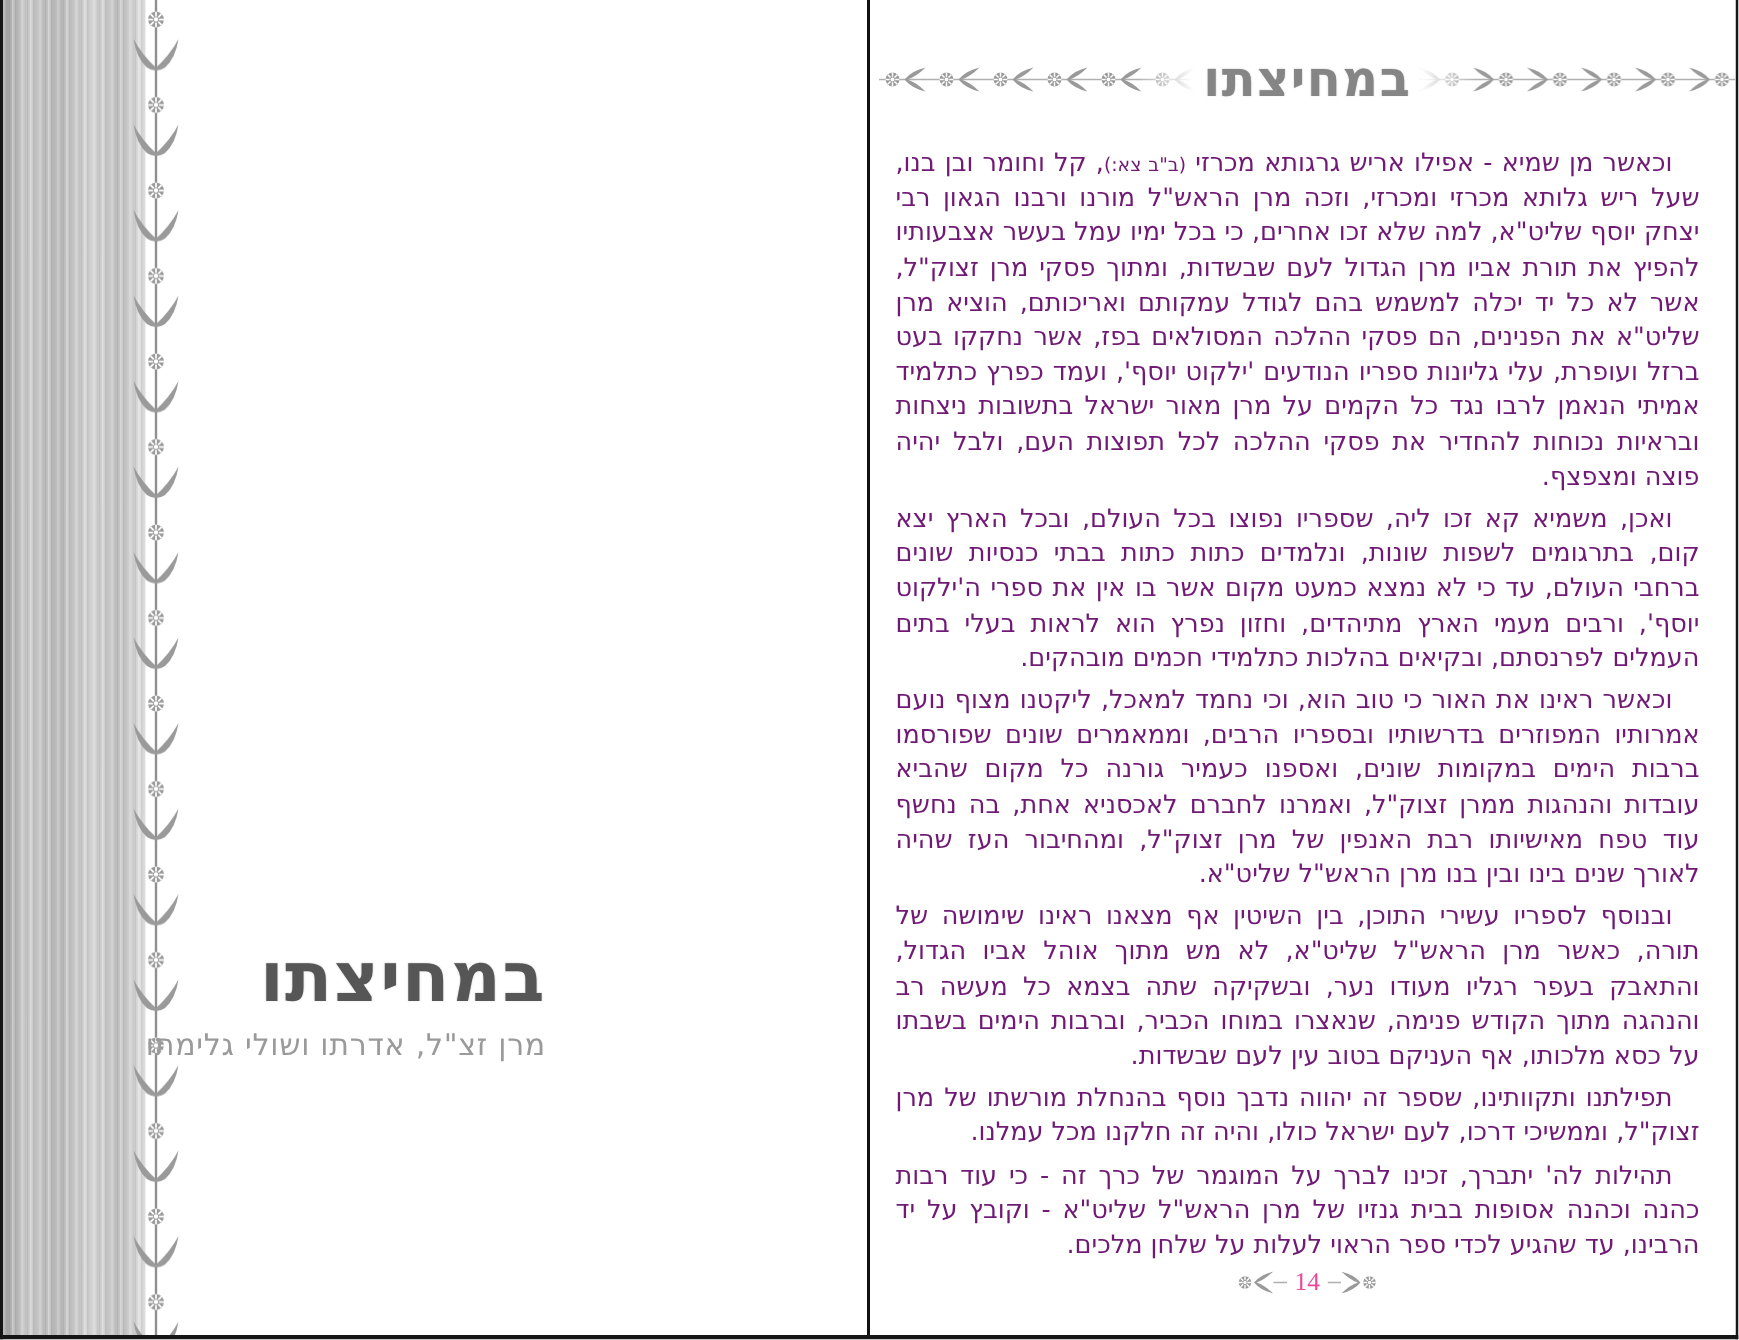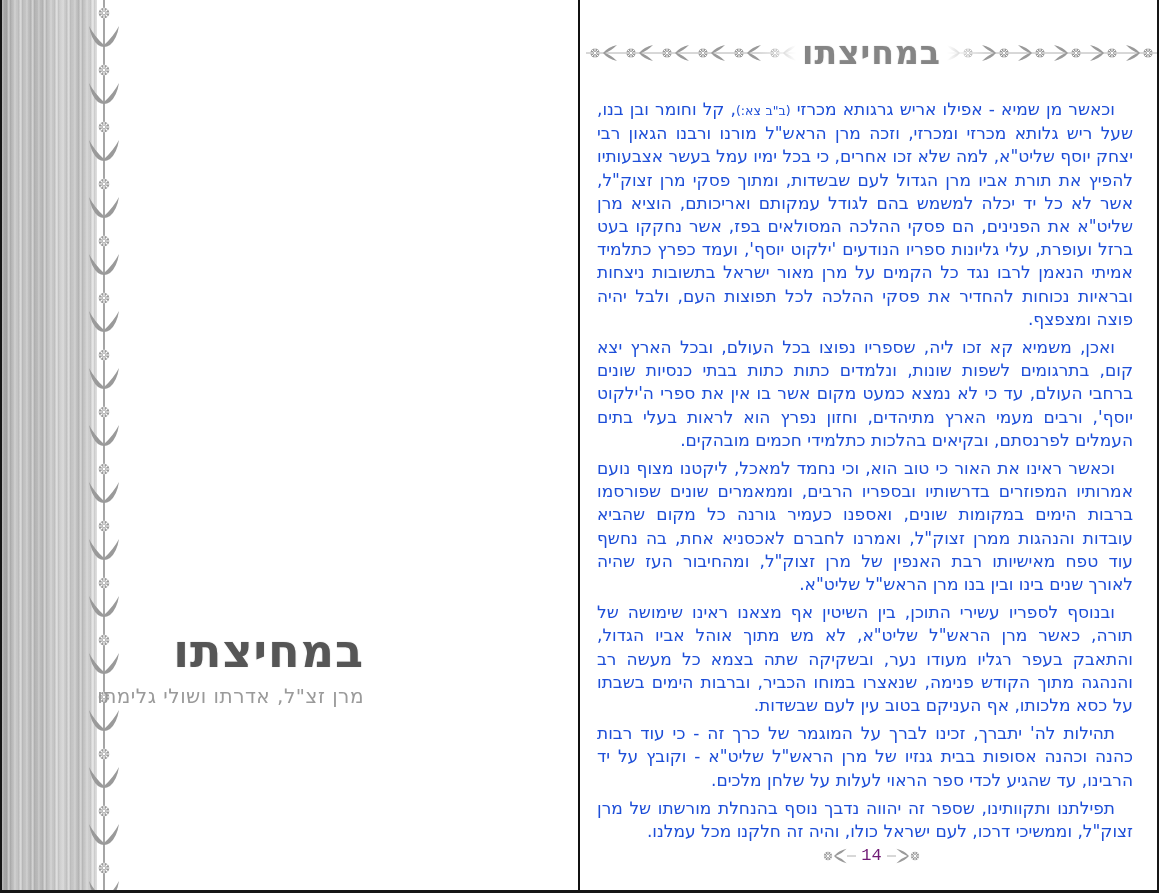--- a/index.html
+++ b/index.html
@@ -26,26 +26,26 @@
   
   .page-right{position:absolute;left:580px;top:0;width:579px;height:893px;background:#ffffff;}
   .header{position:absolute;top:36px;left:0;width:100%;display:flex;align-items:center;justify-content:center;gap:6px;}
   .htitle{font-size:33px;font-weight:bold;color:#858585;line-height:1;letter-spacing:1px;
           text-shadow:0 1px 0 rgba(255,255,255,.7),0 0 1px rgba(90,90,90,.55);}
   .strip{display:block;}
   .mirror{transform:scaleX(-1);}
   .body{
     position:absolute;top:98px;left:15px;right:28px;
     direction:rtl;text-align:justify;
-    font-size:17px;line-height:23.2px;color:#1d4ed8;
+    font-size:17px;line-height:23.2px;color:#701a75;
   }
   .body p{margin:0 0 5px 0;text-indent:18px;}
   .cite{font-size:12.5px;}
   .pnrow{position:absolute;bottom:28px;left:0;width:100%;display:flex;align-items:center;justify-content:center;gap:5px;}
-  .pnum{font-family:Liberation Mono, monospace;font-size:17px;color:#701a75;}
+  .pnum{font-family:Liberation Serif, serif;font-size:17px;color:#ec4899;}
 </style>
 </head>
 <body>
 
 <svg width="0" height="0" style="position:absolute" aria-hidden="true">
   <defs>
     <g id="ros">
       <circle r="4.6" fill="#9a9a9a"></circle>
       <path d="M0,-4.6 L0,-1.8 M3.2,-3.2 L1.3,-1.3 M4.6,0 L1.8,0 M3.2,3.2 L1.3,1.3 M0,4.6 L0,1.8 M-3.2,3.2 L-1.3,1.3 M-4.6,0 L-1.8,0 M-3.2,-3.2 L-1.3,-1.3" stroke="#ffffff" stroke-width="1" fill="none"></path>
       <circle r="1.3" fill="#ffffff"></circle>
@@ -96,22 +96,22 @@
         <rect width="210" height="18" fill="url(#hpat)"></rect>
         <rect x="172" width="38" height="18" fill="url(#fadeL)"></rect>
       </svg>
     </div>
 
     <div class="body" dir="rtl">
       <p><span>וכאשר מן שמיא - אפילו אריש גרגותא מכרזי </span><span class="cite">(ב"ב צא:)</span><span>, קל וחומר ובן בנו, שעל ריש גלותא מכרזי ומכרזי, וזכה מרן הראש"ל מורנו ורבנו הגאון רבי יצחק יוסף שליט"א, למה שלא זכו אחרים, כי בכל ימיו עמל בעשר אצבעותיו להפיץ את תורת אביו מרן הגדול לעם שבשדות, ומתוך פסקי מרן זצוק"ל, אשר לא כל יד יכלה למשמש בהם לגודל עמקותם ואריכותם, הוציא מרן שליט"א את הפנינים, הם פסקי ההלכה המסולאים בפז, אשר נחקקו בעט ברזל ועופרת, עלי גליונות ספריו הנודעים 'ילקוט יוסף', ועמד כפרץ כתלמיד אמיתי הנאמן לרבו נגד כל הקמים על מרן מאור ישראל בתשובות ניצחות ובראיות נכוחות להחדיר את פסקי ההלכה לכל תפוצות העם, ולבל יהיה פוצה ומצפצף.</span></p>
       <p>ואכן, משמיא קא זכו ליה, שספריו נפוצו בכל העולם, ובכל הארץ יצא קום, בתרגומים לשפות שונות, ונלמדים כתות כתות בבתי כנסיות שונים ברחבי העולם, עד כי לא נמצא כמעט מקום אשר בו אין את ספרי ה'ילקוט יוסף', ורבים מעמי הארץ מתיהדים, וחזון נפרץ הוא לראות בעלי בתים העמלים לפרנסתם, ובקיאים בהלכות כתלמידי חכמים מובהקים.</p>
       <p>וכאשר ראינו את האור כי טוב הוא, וכי נחמד למאכל, ליקטנו מצוף נועם אמרותיו המפוזרים בדרשותיו ובספריו הרבים, וממאמרים שונים שפורסמו ברבות הימים במקומות שונים, ואספנו כעמיר גורנה כל מקום שהביא עובדות והנהגות ממרן זצוק"ל, ואמרנו לחברם לאכסניא אחת, בה נחשף עוד טפח מאישיותו רבת האנפין של מרן זצוק"ל, ומהחיבור העז שהיה לאורך שנים בינו ובין בנו מרן הראש"ל שליט"א.</p>
       <p>ובנוסף לספריו עשירי התוכן, בין השיטין אף מצאנו ראינו שימושה של תורה, כאשר מרן הראש"ל שליט"א, לא מש מתוך אוהל אביו הגדול, והתאבק בעפר רגליו מעודו נער, ובשקיקה שתה בצמא כל מעשה רב והנהגה מתוך הקודש פנימה, שנאצרו במוחו הכביר, וברבות הימים בשבתו על כסא מלכותו, אף העניקם בטוב עין לעם שבשדות.</p>
+      <p>תפילתנו ותקוותינו, שספר זה יהווה נדבך נוסף בהנחלת מורשתו של מרן זצוק"ל, וממשיכי דרכו, לעם ישראל כולו, והיה זה חלקנו מכל עמלנו.</p>
       <p>תהילות לה' יתברך, זכינו לברך על המוגמר של כרך זה - כי עוד רבות כהנה וכהנה אסופות בבית גנזיו של מרן הראש"ל שליט"א - וקובץ על יד הרבינו, עד שהגיע לכדי ספר הראוי לעלות על שלחן מלכים.</p>
-      <p>תפילתנו ותקוותינו, שספר זה יהווה נדבך נוסף בהנחלת מורשתו של מרן זצוק"ל, וממשיכי דרכו, לעם ישראל כולו, והיה זה חלקנו מכל עמלנו.</p>
     </div>
 
     <div class="pnrow">
       <svg width="36" height="16" viewBox="0 0 36 16">
         <use href="#ros" transform="translate(8,8) scale(0.9)"></use>
         <use href="#arrowleaves" transform="translate(14,8) scale(0.9)"></use>
         <line x1="27" y1="8" x2="36" y2="8" stroke="#b0b0b0" stroke-width="1"></line>
       </svg>
       <div class="pnum">14</div>
       <svg class="mirror" width="36" height="16" viewBox="0 0 36 16">

